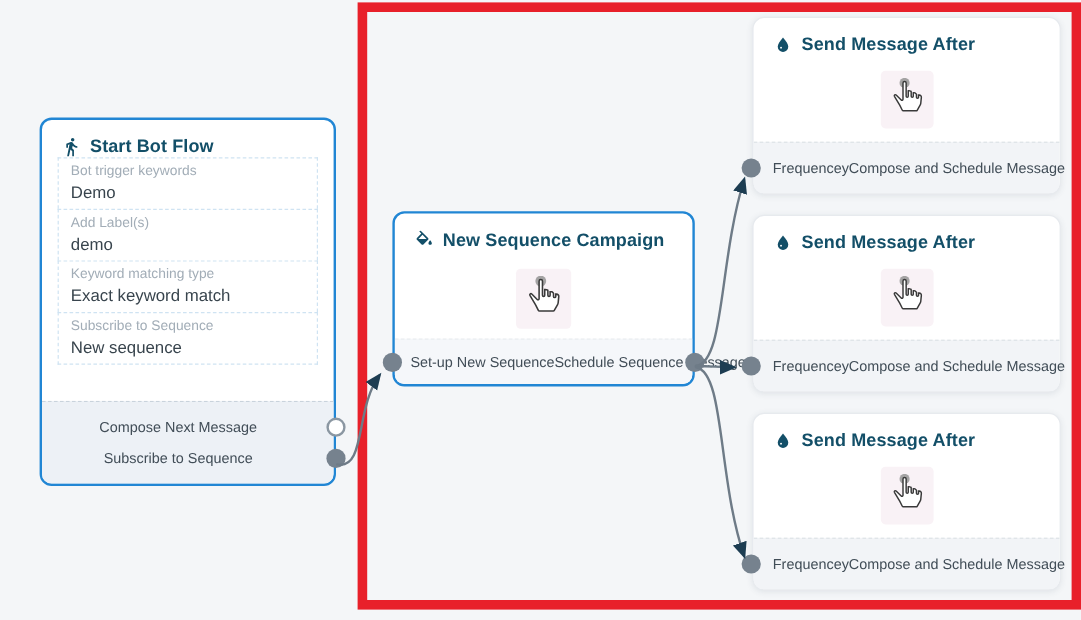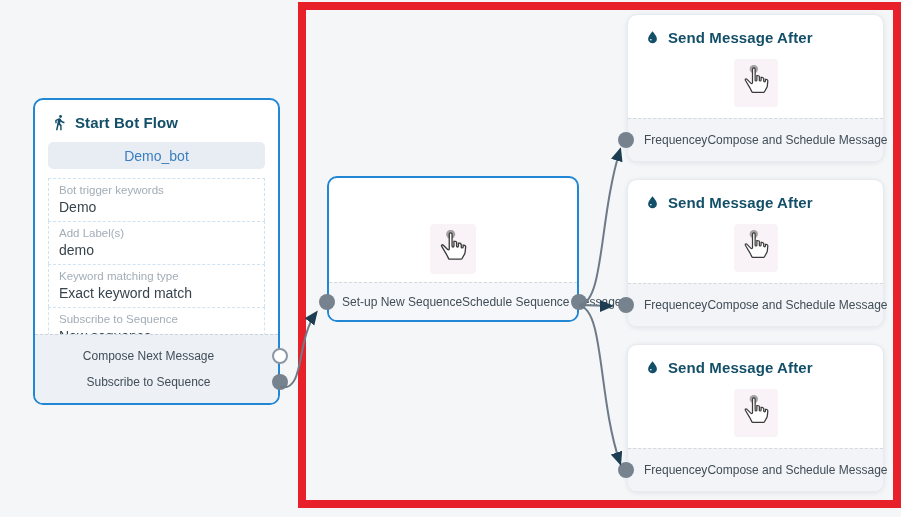--- a/index.html
+++ b/index.html
@@ -72,21 +72,20 @@
   <div class="node node-blue start-node">
     <div class="node-header">
       <span class="hicon">
         <svg width="17" height="17" viewBox="0 0 24 24" fill="#134f68">
             <path d="M13.5 5.5c1.1 0 2-.9 2-2s-.9-2-2-2-2 .9-2 2 .9 2 2 2zM9.8 8.9 7 23h2.1l1.8-8 2.1 2v6h2v-7.5l-2.1-2 .6-3C14.8 12 16.8 13 19 13v-2c-1.9 0-3.5-1-4.3-2.4l-1-1.6c-.4-.6-1-1-1.7-1-.3 0-.5.1-.8.1L6 8.3V13h2V9.6l1.8-.7"></path>
           </svg>
       </span>
       <span class="node-title">Start Bot Flow</span>
     </div>
 
-    <div class="bot-btn">Demo_bot</div>
 
     <div class="fields">
       <div class="field">
         <div class="f-label">Bot trigger keywords</div>
         <div class="f-value">Demo</div>
       </div>
       <div class="field">
         <div class="f-label">Add Label(s)</div>
         <div class="f-value">demo</div>
       </div>
@@ -106,20 +105,28 @@
         <span class="port port-open port-abs-right"></span>
       </div>
       <div class="port-row">
         <span>Subscribe to Sequence</span>
         <span class="port port-filled port-abs-right"></span>
       </div>
     </div>
   </div>
 
   <div class="node node-blue seq-node">
+    <div class="node-header">
+      <span class="hicon">
+        <svg width="17" height="17" viewBox="0 0 24 24" fill="#134f68">
+            <path d="M16.56 8.94 7.62 0 6.21 1.41l2.38 2.38-5.15 5.15c-.59.59-.59 1.54 0 2.12l5.5 5.5c.29.29.68.44 1.06.44s.77-.15 1.06-.44l5.5-5.5c.59-.58.59-1.53 0-2.12zM5.21 10 10 5.21 14.79 10H5.21zM19 11.5s-2 2.17-2 3.5c0 1.1.9 2 2 2s2-.9 2-2c0-1.33-2-3.5-2-3.5z"></path>
+          </svg>
+      </span>
+      <span class="node-title">New Sequence Campaign</span>
+    </div>
 
     <div class="hand-wrap">
       <span>
         <svg width="30" height="34" viewBox="0 0 16 18">
           <circle cx="6.75" cy="2.2" r="2.4" fill="#8f8f8f" opacity="0.8"></circle>
           <path d="M6.75 1.5a.75.75 0 0 1 .75.75V8.5a.5.5 0 0 0 1 0V5.97c.3-.01.62-.01.8.03.13.03.29.1.45.18.08.04.15.15.15.31V8.5a.5.5 0 1 0 1 0V6.94l.11-.01c.31-.02.58-.01.7.04.12.05.3.21.49.43.08.1.15.19.2.26V9a.5.5 0 0 0 1 0V8h.34a1 1 0 0 1 1 1.1l-.27 2.72a2.5 2.5 0 0 1-.32.99l-1.4 2.44a.5.5 0 0 1-.43.25H6.12a.5.5 0 0 1-.45-.28l-1.23-2.46-2.51-4.19a.52.52 0 0 1 .81-.63l2.41 2.41A.5.5 0 0 0 6 10V2.25a.75.75 0 0 1 .75-.75z" fill="#ffffff" stroke="#3a3a3a" stroke-width="0.7"></path>
         </svg>
       </span>
     </div>
 

